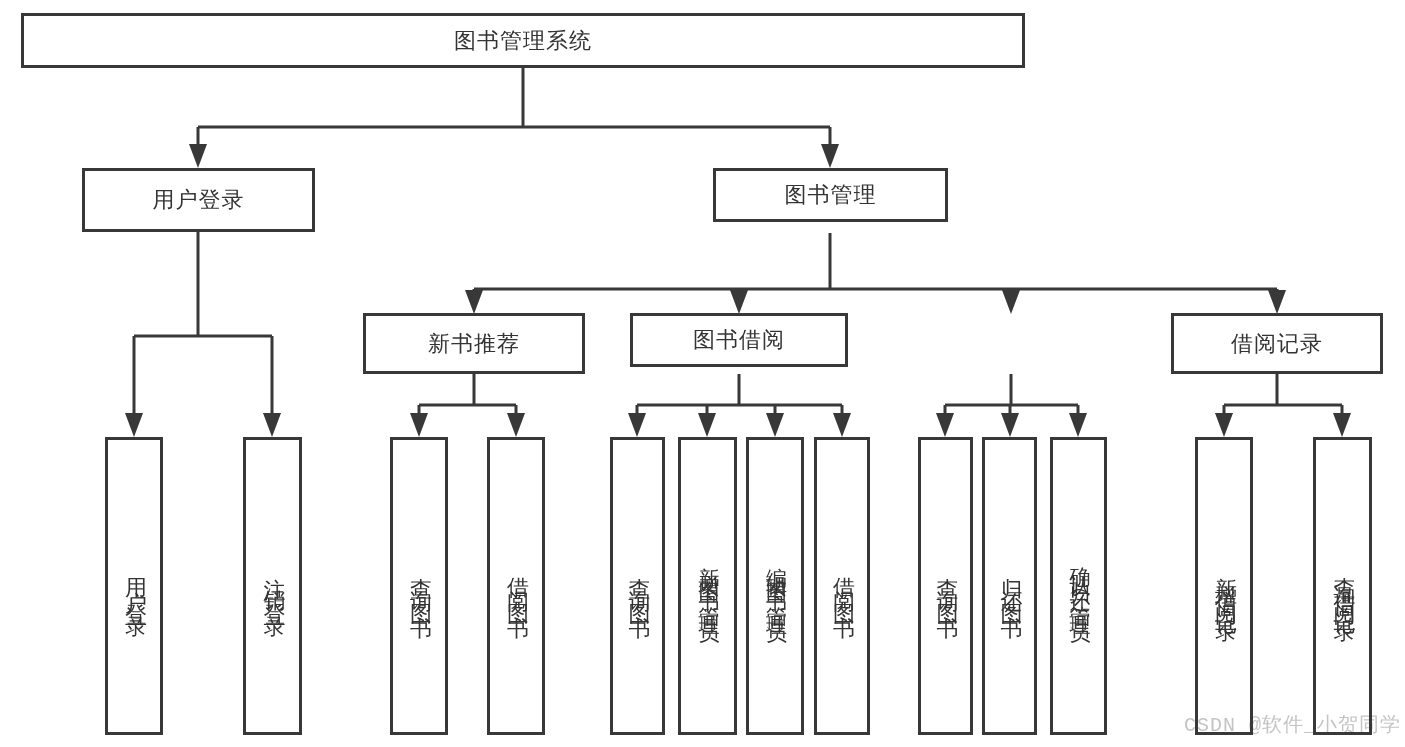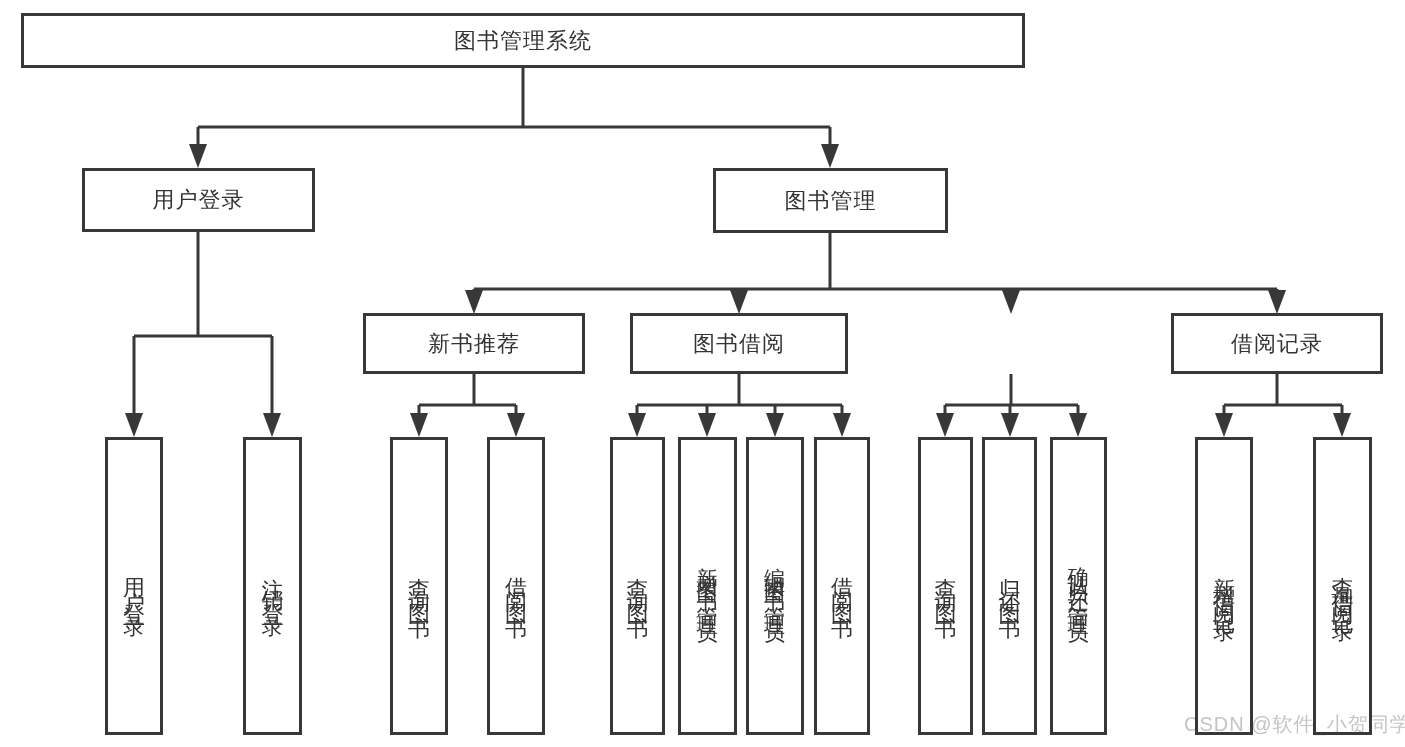--- a/index.html
+++ b/index.html
@@ -1,21 +1,21 @@
 <!DOCTYPE html>
 <html><head>
 <meta charset="utf-8">
 <style>
   html,body{margin:0;padding:0;}
   body{
     width:1405px;height:747px;position:relative;background:#ffffff;
     font-family:"Liberation Sans","DejaVu Sans",sans-serif;
     overflow:hidden;
   }
-  .stage{position:absolute;inset:0;}
+  .stage{position:absolute;inset:0;font-family:Liberation Mono, monospace;}
   svg.connectors{position:absolute;left:0;top:0;z-index:1;}
   svg.connectors path{stroke:#383838;stroke-width:3;fill:none;}
   svg.connectors polygon{fill:#383838;stroke:none;}
   .node{
     position:absolute;box-sizing:border-box;border:3px solid #383838;
     background:#ffffff;display:flex;align-items:center;justify-content:center;
     color:#333333;z-index:2;
   }
   .h-node{font-size:22px;letter-spacing:1px;white-space:nowrap;}
   .v-node > span{
@@ -79,28 +79,28 @@
     </g>
   </svg>
 
   <div class="node h-node" style="left:21px;top:13px;width:1004px;height:55px;">
     <span>图书管理系统</span>
   </div>
 
   <div class="node h-node" style="left:82px;top:168px;width:233px;height:64px;">
     <span>用户登录</span>
   </div>
-  <div class="node h-node" style="left:713px;top:168px;width:235px;height:65px;">
+  <div class="node h-node" style="left:713px;top:168px;width:235px;height:54px;">
     <span>图书管理</span>
   </div>
 
   <div class="node h-node" style="left:363px;top:313px;width:222px;height:61px;">
     <span>新书推荐</span>
   </div>
-  <div class="node h-node" style="left:630px;top:313px;width:218px;height:61px;">
+  <div class="node h-node" style="left:630px;top:313px;width:218px;height:54px;">
     <span>图书借阅</span>
   </div>
   <div class="node h-node" style="left:1171px;top:313px;width:212px;height:61px;">
     <span>借阅记录</span>
   </div>
 
   <div class="node v-node ls-lg" style="left:105px;top:437px;width:58px;height:298px;">
     <span>用户登录</span>
   </div>
   <div class="node v-node ls-lg" style="left:243px;top:437px;width:59px;height:298px;">

